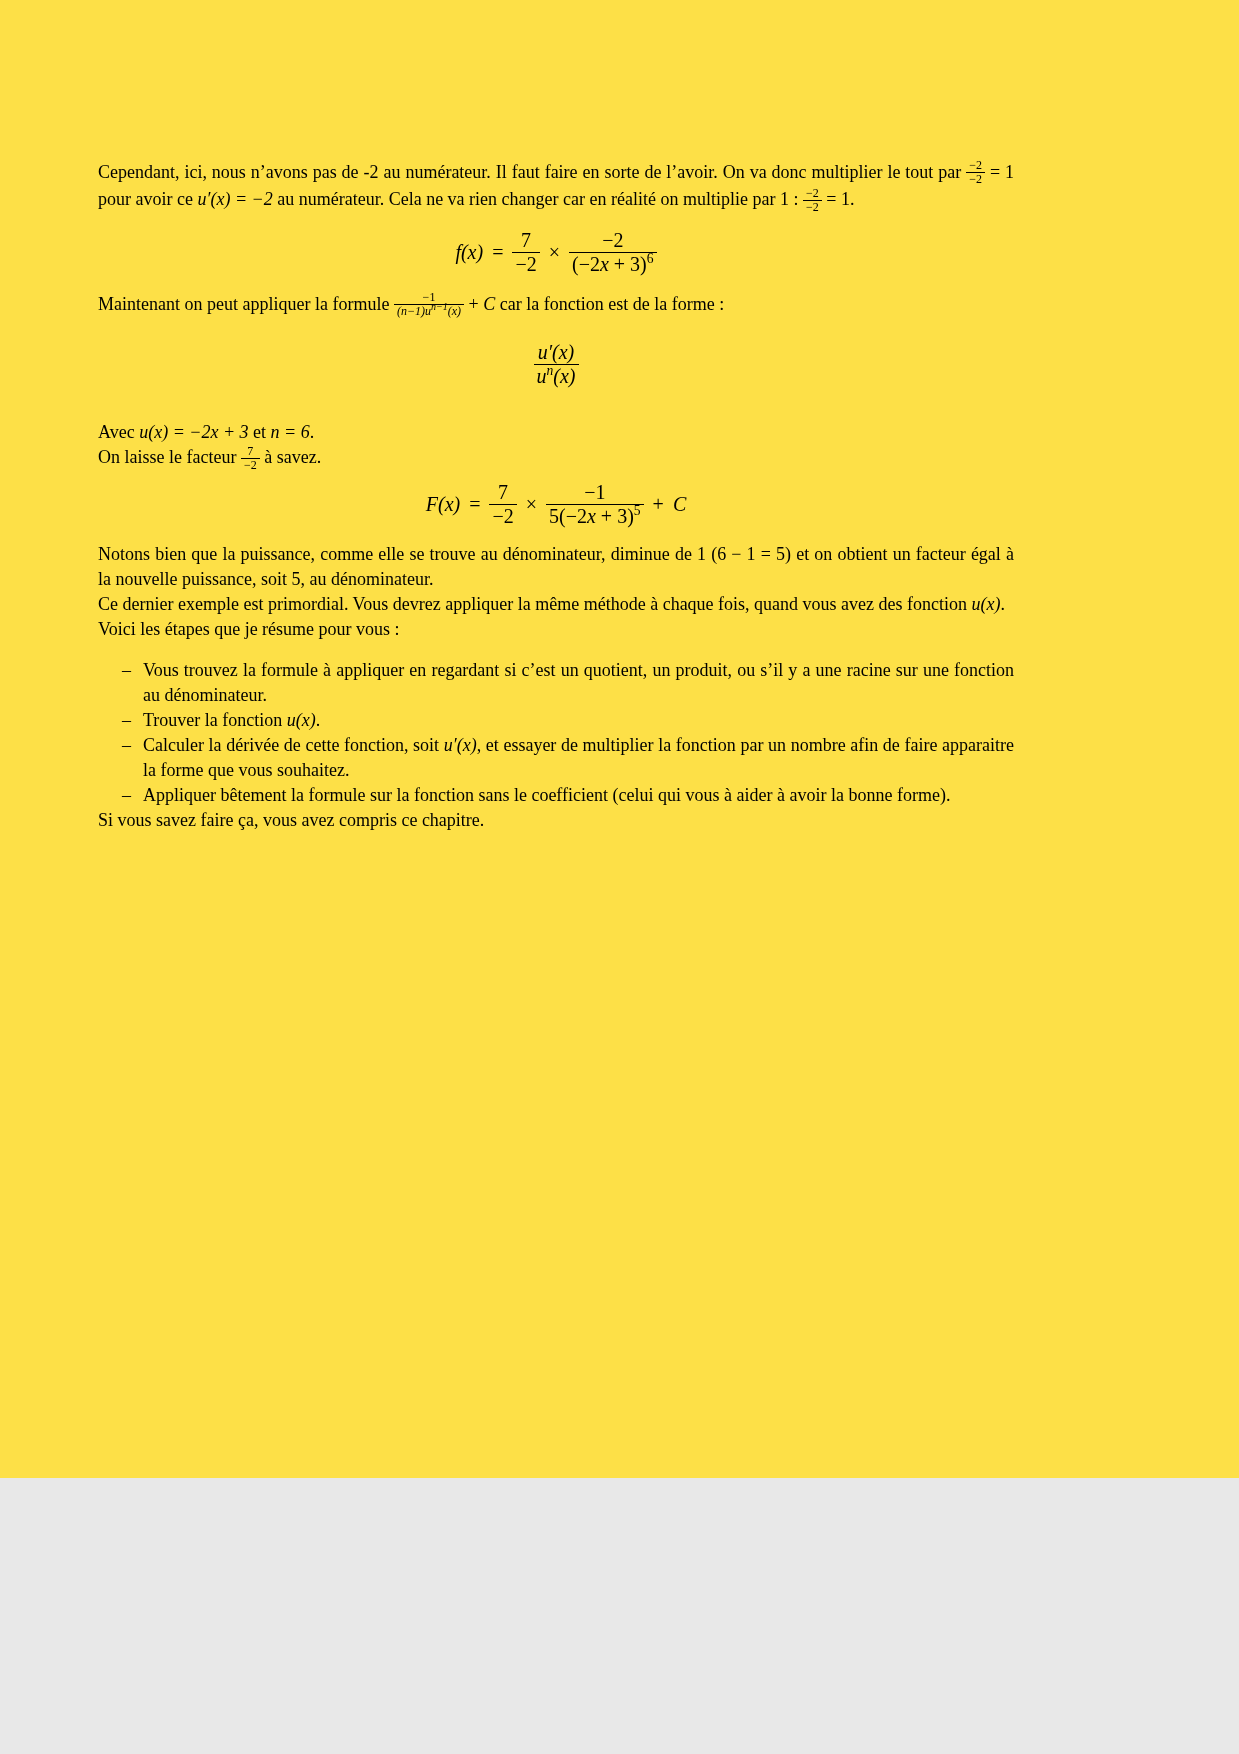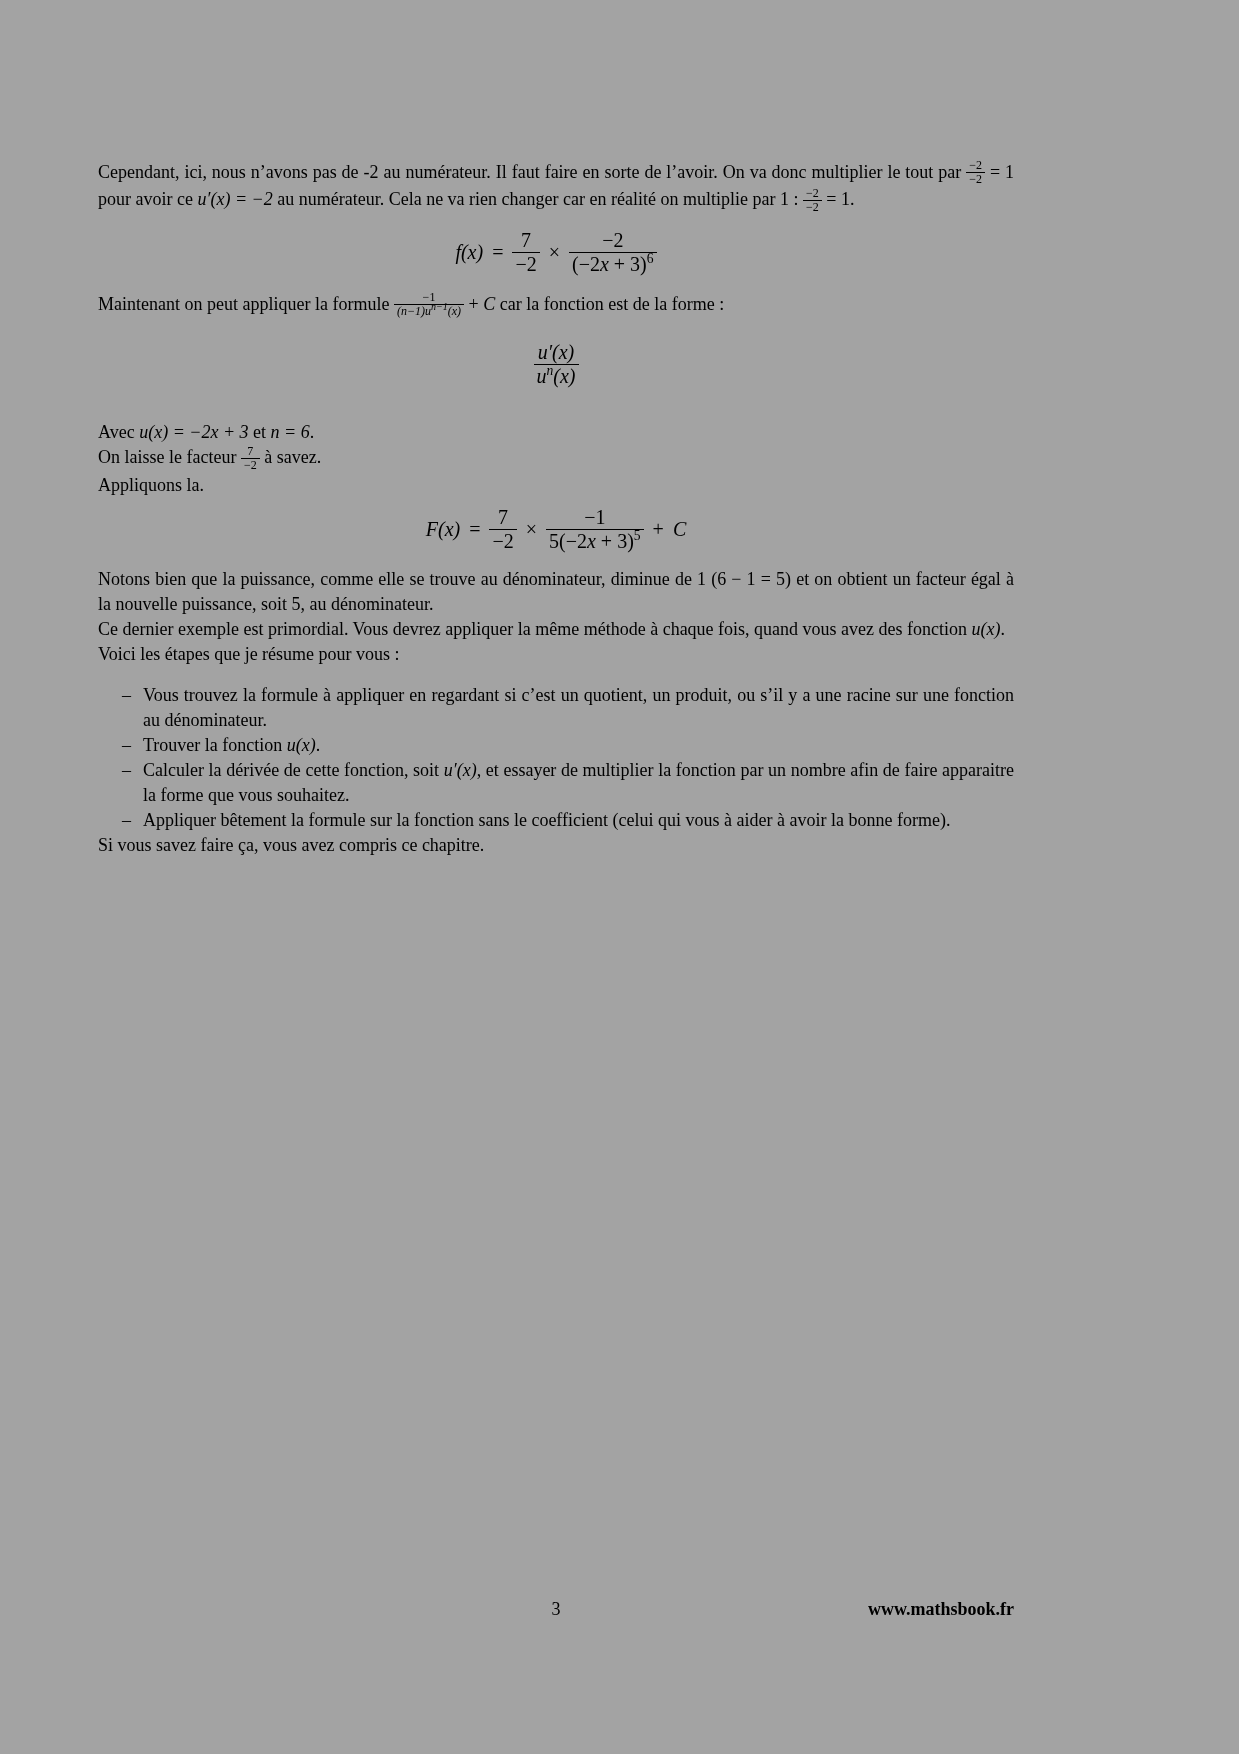--- a/index.html
+++ b/index.html
@@ -1,19 +1,19 @@
 <!DOCTYPE html>
 <html><head>
 <meta charset="utf-8">
 <style>
   html,body { margin:0; padding:0; background:#e8e8e8; }
   .page {
     position:relative;
-    width:1239px; height:1754px;
-    background:#a3a3a3;
+    width:1239px; height:1478px;
+    background:#fde047;
     font-family:"Liberation Serif","DejaVu Serif",serif;
     color:#000000;
     font-size:18px;
     margin:0 auto;
     overflow:hidden;
   }
   .content {
     position:absolute;
     left:98px; top:160px;
     width:916px;
@@ -121,23 +121,20 @@
         <span>Avec</span>
         <span class="mi">u(x) = −2x + 3</span>
         <span>et</span>
         <span class="mi">n = 6</span><span>.</span>
       </p>
       <p class="text line">
         <span>On laisse le facteur</span>
         <span class="frac inline"><span class="num">7</span><span class="den">−2</span></span>
         <span>à savez.</span>
       </p>
-      <p class="text line">
-        <span>Appliquons la.</span>
-      </p>
     </div>
 
     <div class="display-math dm-Fx">
       <span class="mi">F(x)</span>
       <span>=</span>
       <span class="frac">
           <span class="num">7</span>
           <span class="den">−2</span>
         </span>
       <span>×</span>

